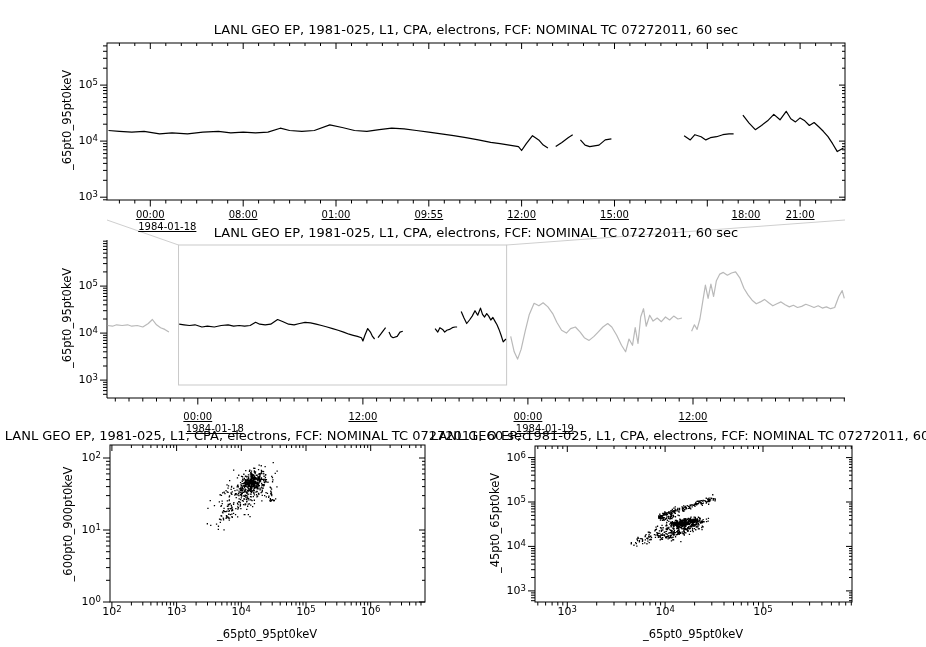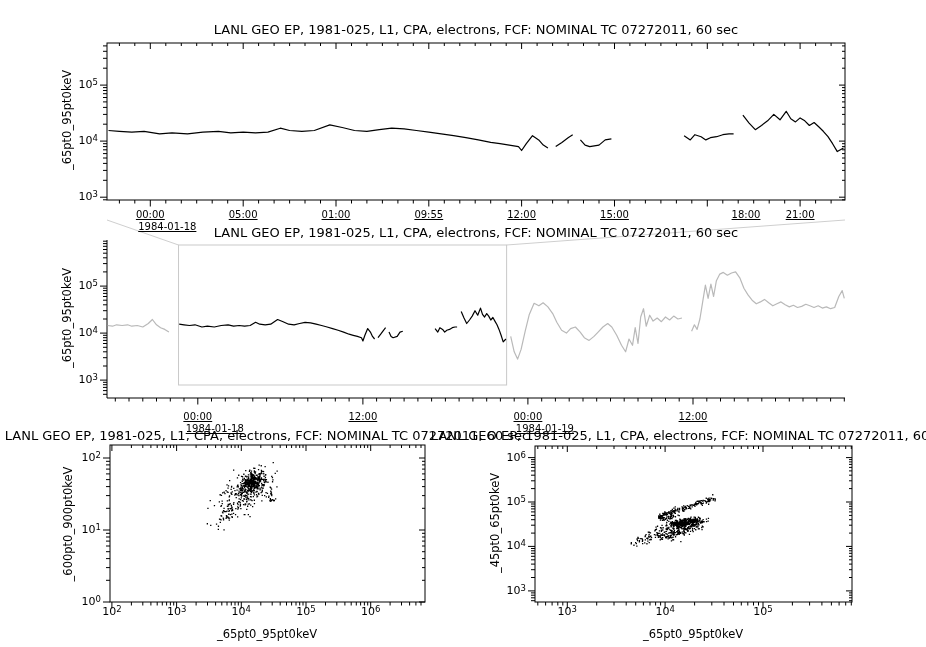--- a/index.html
+++ b/index.html
@@ -48,21 +48,21 @@
   <div class="lbl title" style="left:693px;top:428px;">LANL GEO EP, 1981-025, L1, CPA, electrons, FCF: NOMINAL TC 07272011, 60 sec</div>
 
   <div class="lbl ylab" style="left:67px;top:120px;">_65pt0_95pt0keV</div>
   <div class="lbl ylab" style="left:67px;top:318px;">_65pt0_95pt0keV</div>
   <div class="lbl ylab" style="left:68px;top:524px;">_600pt0_900pt0keV</div>
   <div class="lbl ylab" style="left:495px;top:523px;">_45pt0_65pt0keV</div>
 
   <div class="lbl xlab" style="left:267px;top:627px;">_65pt0_95pt0keV</div>
   <div class="lbl xlab" style="left:693px;top:627px;">_65pt0_95pt0keV</div>
 <div class="lbl tick" style="left: 150.321px; top: 209px;">00:00</div>
-    <div class="lbl tick" style="left: 243.151px; top: 209px;">05:00</div>
+    <div class="lbl tick" style="left: 243.151px; top: 209px;">08:00</div>
     <div class="lbl tick" style="left: 335.981px; top: 209px;">01:00</div>
     <div class="lbl tick" style="left: 428.811px; top: 209px;">09:55</div>
     <div class="lbl tick" style="left: 521.642px; top: 209px;">12:00</div>
     <div class="lbl tick" style="left: 614.472px; top: 209px;">15:00</div>
     <div class="lbl tick" style="left: 746px; top: 209px;">18:00</div>
     <div class="lbl tick" style="left: 800.132px; top: 209px;">21:00</div>
     <div class="lbl tick" style="left: 167.321px; top: 221px;">1984-01-18</div>
     <div class="lbl tickr" style="left: 98px; top: 197.196px;"><span>10</span><sup>3</sup></div>
     <div class="lbl tickr" style="left: 98px; top: 141.125px;"><span>10</span><sup>4</sup></div>
     <div class="lbl tickr" style="left: 98px; top: 85.0536px;"><span>10</span><sup>5</sup></div>

